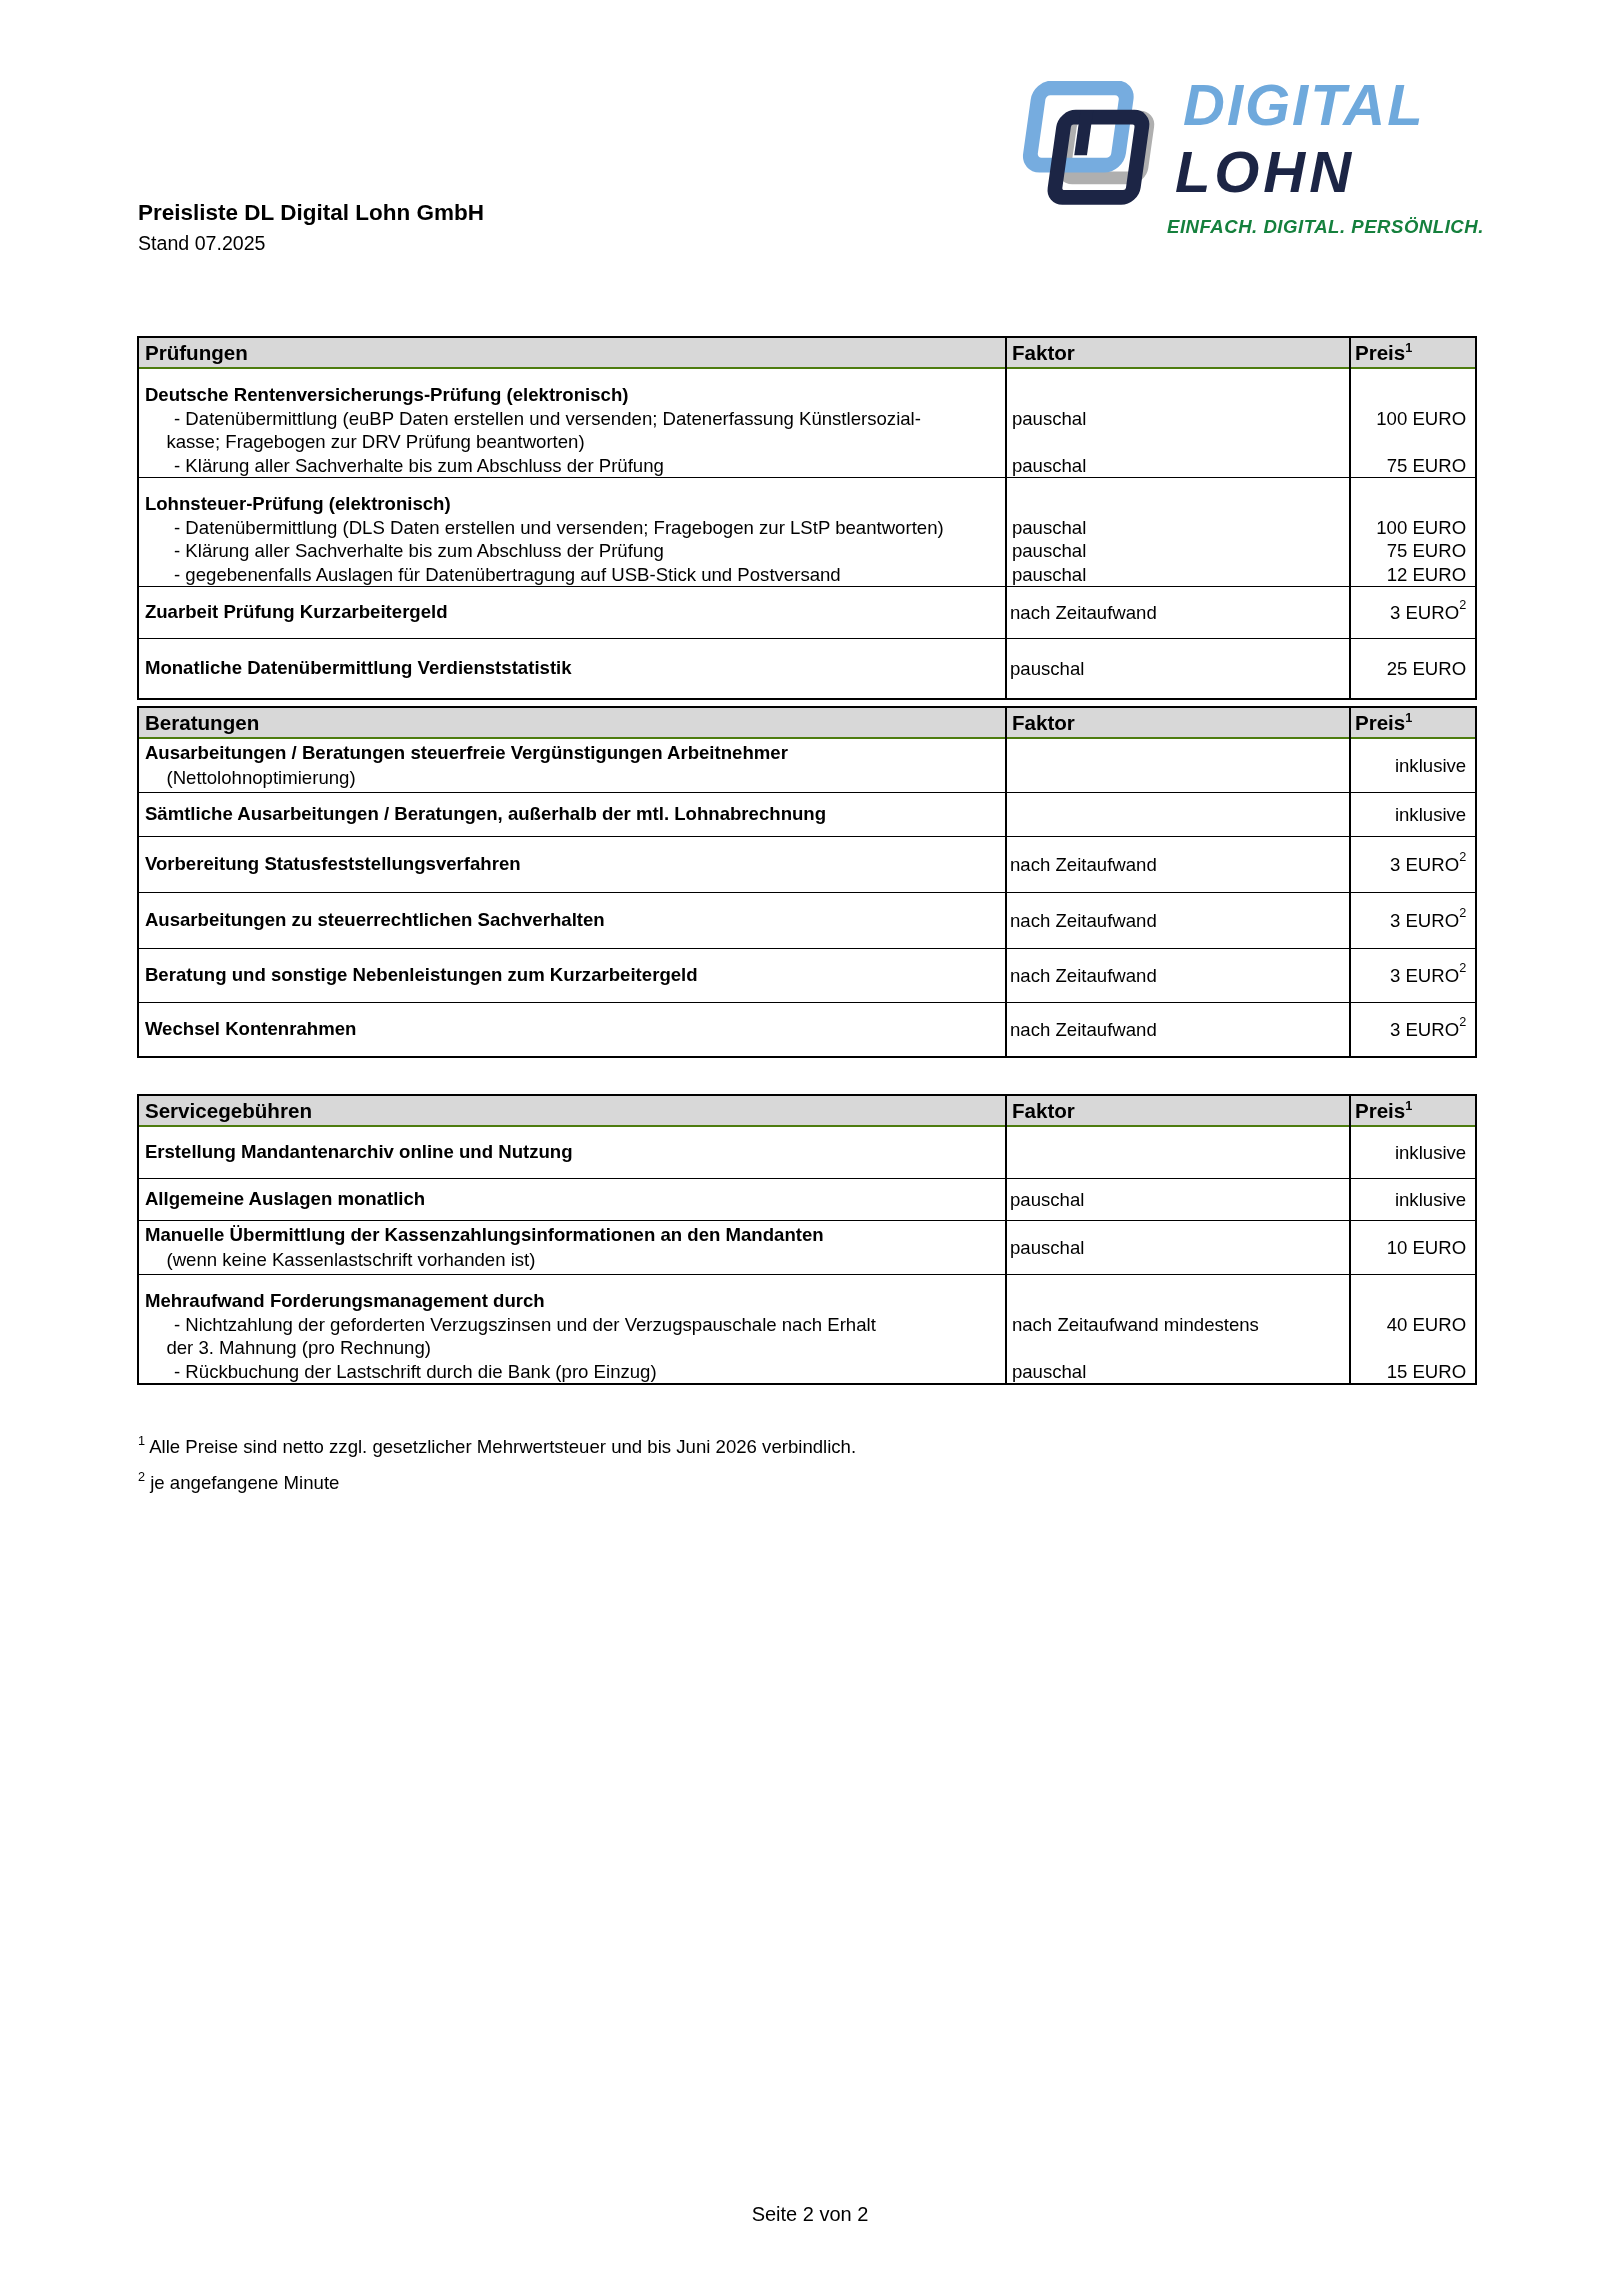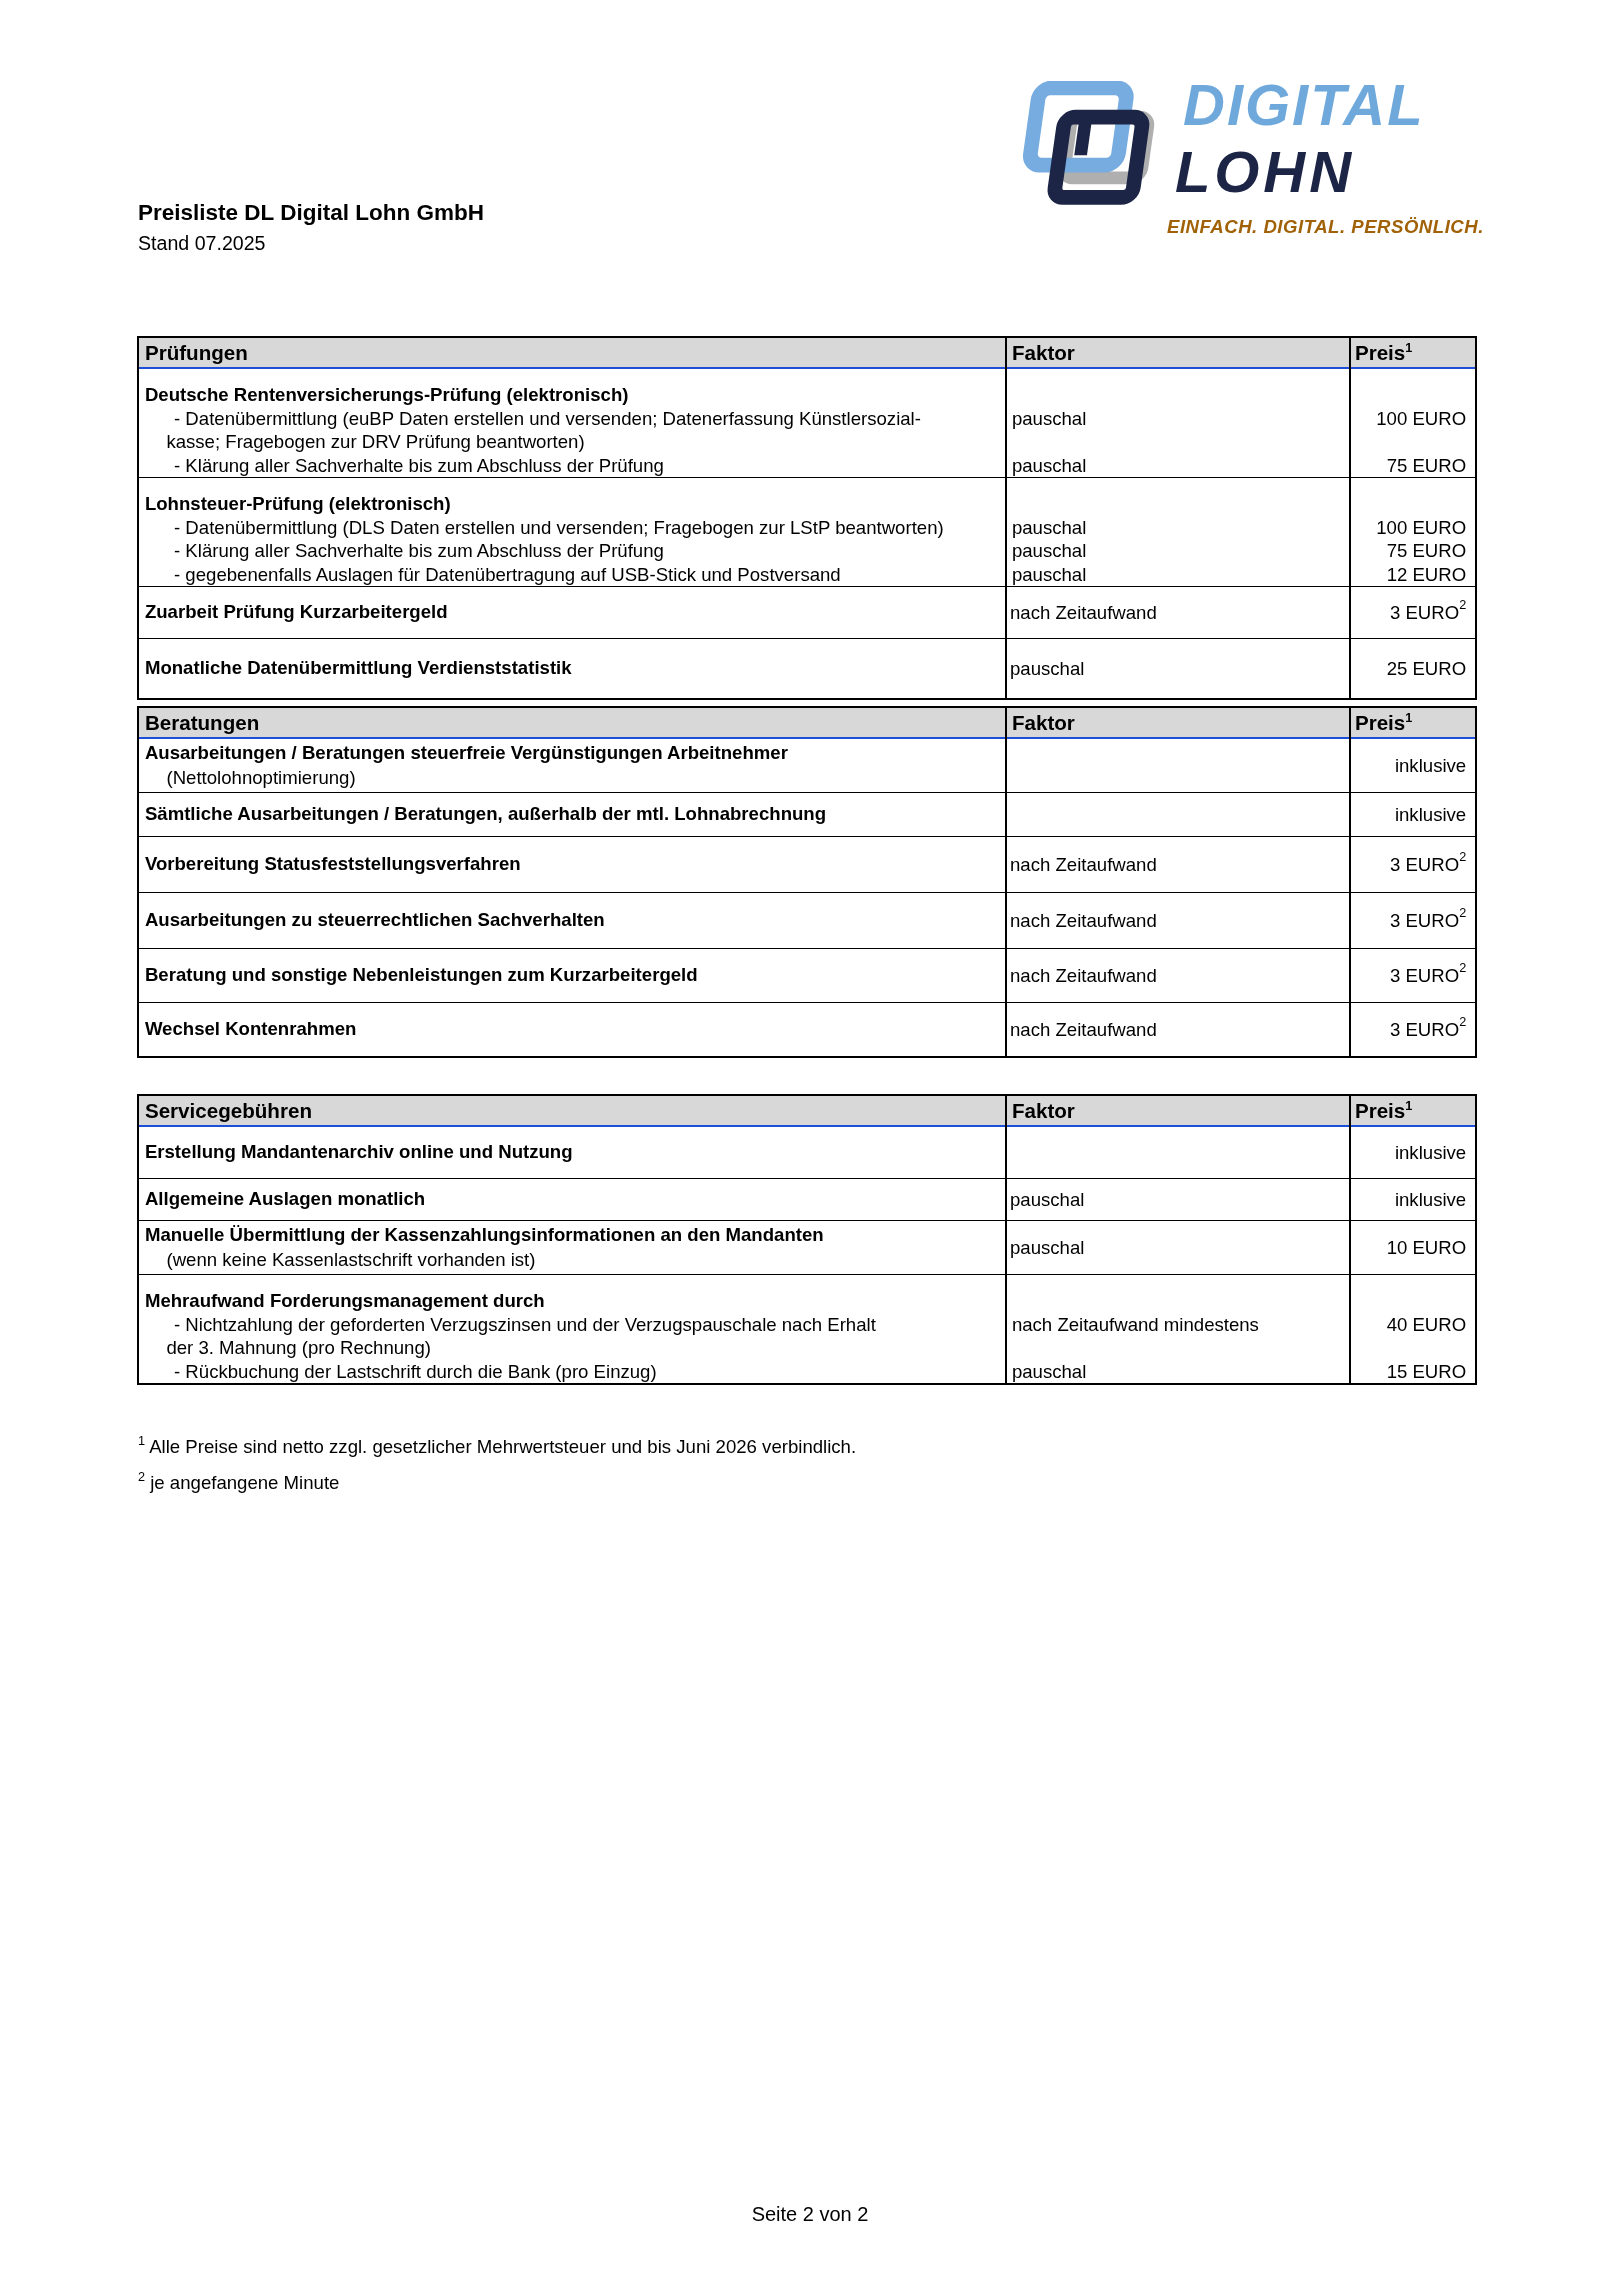--- a/index.html
+++ b/index.html
@@ -29,37 +29,37 @@
     letter-spacing:2px;color:#6FA9DC;line-height:1;white-space:nowrap;
   }
   .logo-lohn{
     position:absolute;left:165px;top:94px;
     font-size:58px;font-weight:bold;font-style:italic;
     letter-spacing:3.9px;color:#1C2545;line-height:1;white-space:nowrap;
   }
   .logo-tagline{
     position:absolute;left:157px;top:169px;
     font-size:18.6px;font-weight:bold;font-style:italic;
-    letter-spacing:0.5px;color:#a16207;line-height:1;white-space:nowrap;
+    letter-spacing:0.5px;color:#15803d;line-height:1;white-space:nowrap;
   }
   
   .tbl{
     position:absolute;left:137px;width:1340px;
     border:2px solid #000;box-sizing:border-box;
     font-size:18.6px;background:#fff;
   }
   .t1{top:336px;}
   .t2{top:706px;}
   .t3{top:1094px;}
   .vline{position:absolute;top:0;bottom:0;width:1.5px;background:#000;z-index:3;}
   .v1{left:866px;}
   .v2{left:1210px;}
   .thead{
     display:flex;align-items:center;height:29px;
-    background:#d8d8d8;border-bottom:2px solid #1d4ed8;
+    background:#d8d8d8;border-bottom:2px solid #4d7c0f;
     font-size:20.6px;font-weight:bold;
   }
   .hc1{width:866px;padding:0 5.9px;box-sizing:border-box;white-space:nowrap;}
   .hc2{width:343px;padding:0 6.9px;box-sizing:border-box;white-space:nowrap;}
   .hc3{flex:1;padding:0 6.9px;box-sizing:border-box;white-space:nowrap;}
   .sup{font-size:12.7px;position:relative;top:-7.8px;line-height:0;}
   
   .group{padding-top:14px;border-top:1.5px solid #000;}
   .group.first{border-top:none;}
   .ln{display:flex;min-height:23.5px;line-height:23.5px;}

